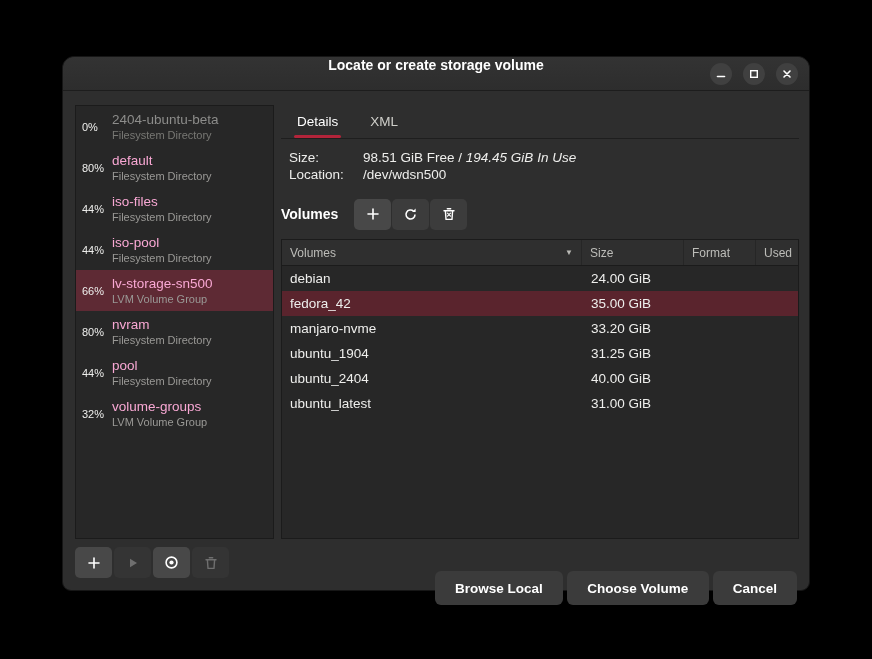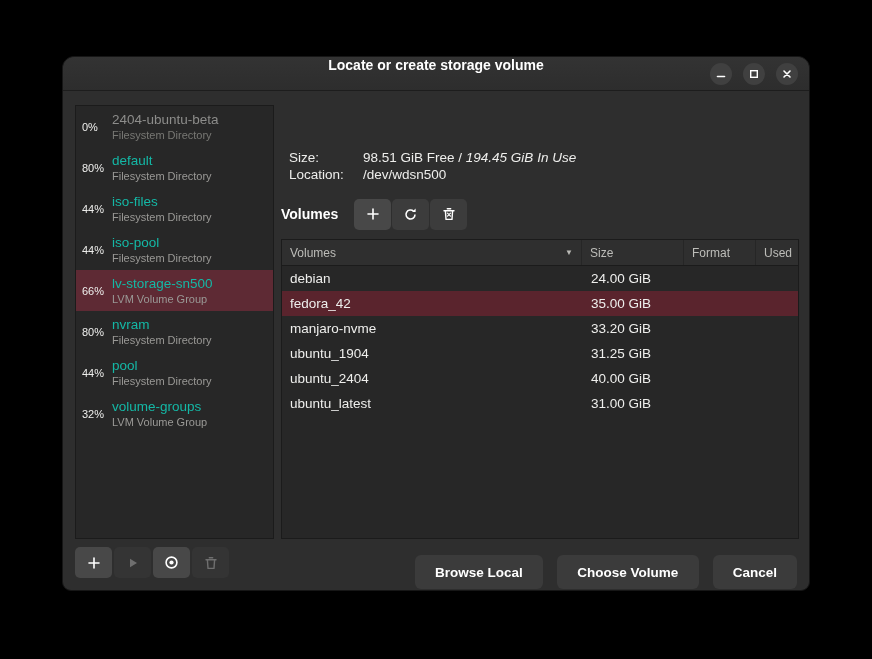--- a/index.html
+++ b/index.html
@@ -38,21 +38,21 @@
 
   
   .pool-list {
     position: absolute; left: 12px; top: 48px; width: 199px; height: 434px;
     background: #272727; border: 1px solid #1b1b1b; overflow: hidden;
   }
   .pool-item { height: 41px; display: flex; align-items: center; padding: 0 4px 0 6px; }
   .pool-item.selected { background: #5e2a34; }
   .pool-pct { width: 30px; flex: 0 0 30px; font-size: 11px; color: #eeeeec; }
   .pool-info { display: flex; flex-direction: column; justify-content: center; line-height: 1.3; overflow: hidden; }
-  .pool-name { font-size: 13.5px; color: #14b8a6; white-space: nowrap; }
+  .pool-name { font-size: 13.5px; color: #f9a8d4; white-space: nowrap; }
   .pool-type { font-size: 11px; color: #9a9996; white-space: nowrap; }
   .pool-item.dimmed .pool-name { color: #8d8d8b; }
   .pool-item.dimmed .pool-type { color: #787874; }
 
   
   .pool-toolbar { position: absolute; left: 12px; top: 490px; display: flex; gap: 2px; }
   .tbtn {
     width: 37px; height: 31px; border-radius: 5px;
     background: #3c3c3c; color: #ffffff;
     display: flex; align-items: center; justify-content: center;
@@ -108,21 +108,21 @@
   .sort-arrow { font-size: 8px; color: #b9b9b5; }
   .vt-row {
     display: grid; grid-template-columns: 300px 102px 72px 1fr;
     height: 25px; align-items: center; font-size: 13.5px; color: #eeeeec;
   }
   .vt-row.selected { background: #5a242d; }
   .vt-row .cell-name { padding-left: 8px; }
   .vt-row .cell-size { padding-left: 9px; }
 
   
-  .footer { position: absolute; right: 12px; top: 498px; display: flex; gap: 14px; }
+  .footer { position: absolute; right: 12px; top: 514px; display: flex; gap: 4px; }
   .btn {
     height: 34px; border-radius: 6px; background: #3b3b3b; color: #ffffff;
     font-weight: 700; font-size: 13.5px;
     display: flex; align-items: center; justify-content: center; padding: 0 20px;
   }
   .btn.browse { min-width: 125px; }
   .btn.cancel { min-width: 73px; }
   .btn.choose { min-width: 142px; }
 
   svg { display: block; }
@@ -253,20 +253,28 @@
       </div>
       <div class="tbtn disabled">
         <span>
           <svg width="14" height="14" viewBox="0 0 14 14">
               <path d="M2 3.8h10M5.3 1.8h3.4M3.4 3.8l.6 8.6h6l.6-8.6" fill="none" stroke="currentColor" stroke-width="1.4" stroke-linecap="round" stroke-linejoin="round"></path>
             </svg>
         </span>
       </div>
     </div>
 
+    <div class="tabs">
+      <div class="tab active">
+        <span>Details</span>
+      </div>
+      <div class="tab">
+        <span>XML</span>
+      </div>
+    </div>
 
     <div class="detail-row row-size">
       <span class="dlabel">Size:</span>
       <span>98.51 GiB Free /</span>
       <span>&nbsp;</span>
       <span class="italic">194.45 GiB In Use</span>
     </div>
     <div class="detail-row row-location">
       <span class="dlabel">Location:</span>
       <span>/dev/wdsn500</span>

